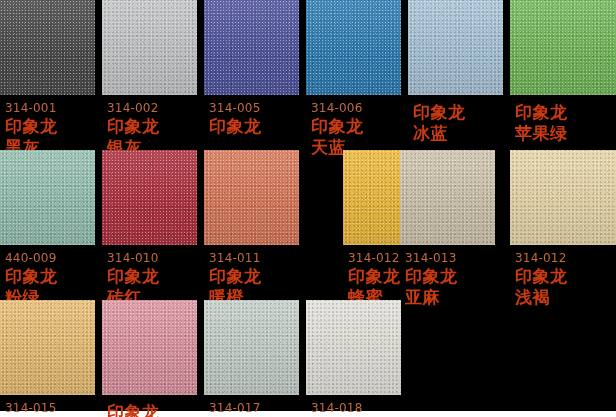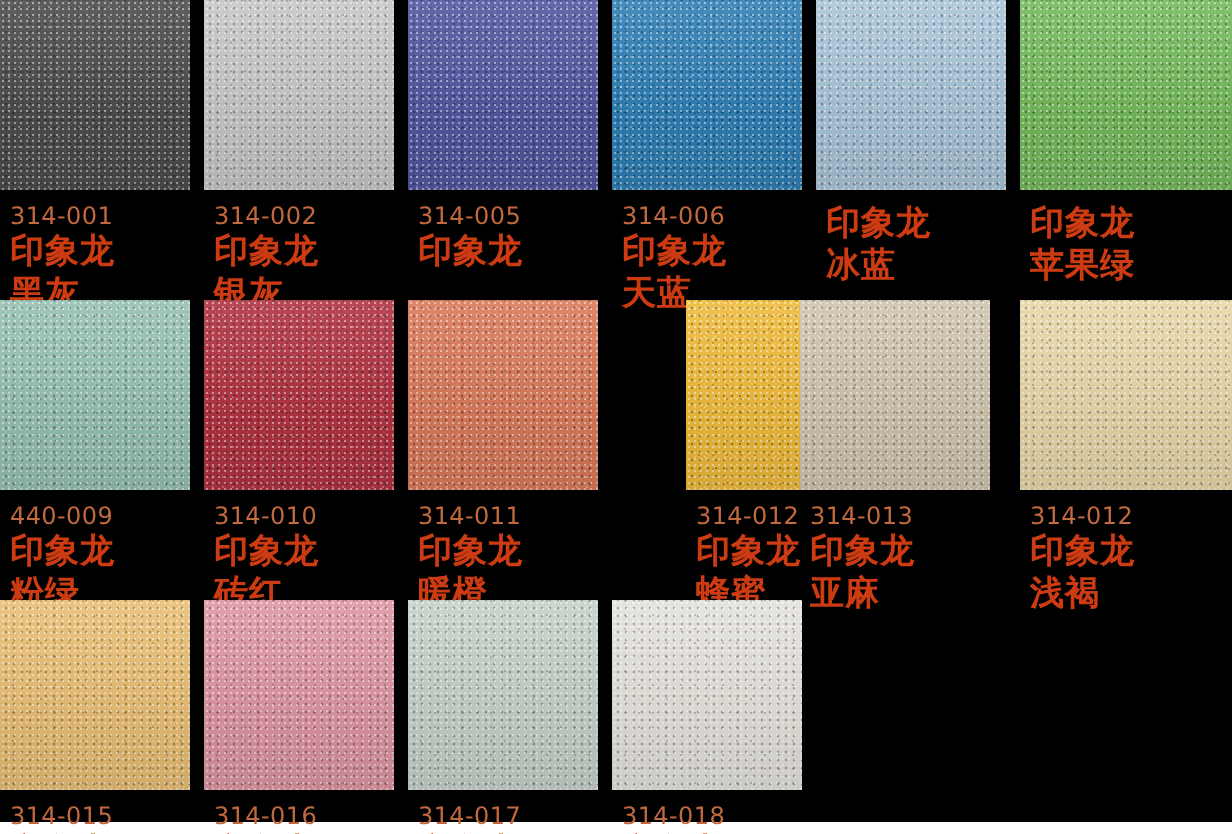--- a/index.html
+++ b/index.html
@@ -234,21 +234,20 @@
           <div class="swatch-code">314-015</div>
           <div class="swatch-brand">印象龙</div>
         </div>
       </div>
       <div class="swatch-cell" style="left: 102px;">
         <div class="swatch-chip" style="background: rgb(221, 149, 162);">
           <div class="grain"></div>
           <div class="sheen"></div>
         </div>
         <div class="swatch-label">
-          <div class="swatch-code">314-016</div>
           <div class="swatch-brand">印象龙</div>
         </div>
       </div>
       <div class="swatch-cell" style="left: 204px;">
         <div class="swatch-chip" style="background: rgb(197, 207, 200);">
           <div class="grain"></div>
           <div class="sheen"></div>
         </div>
         <div class="swatch-label">
           <div class="swatch-code">314-017</div>

